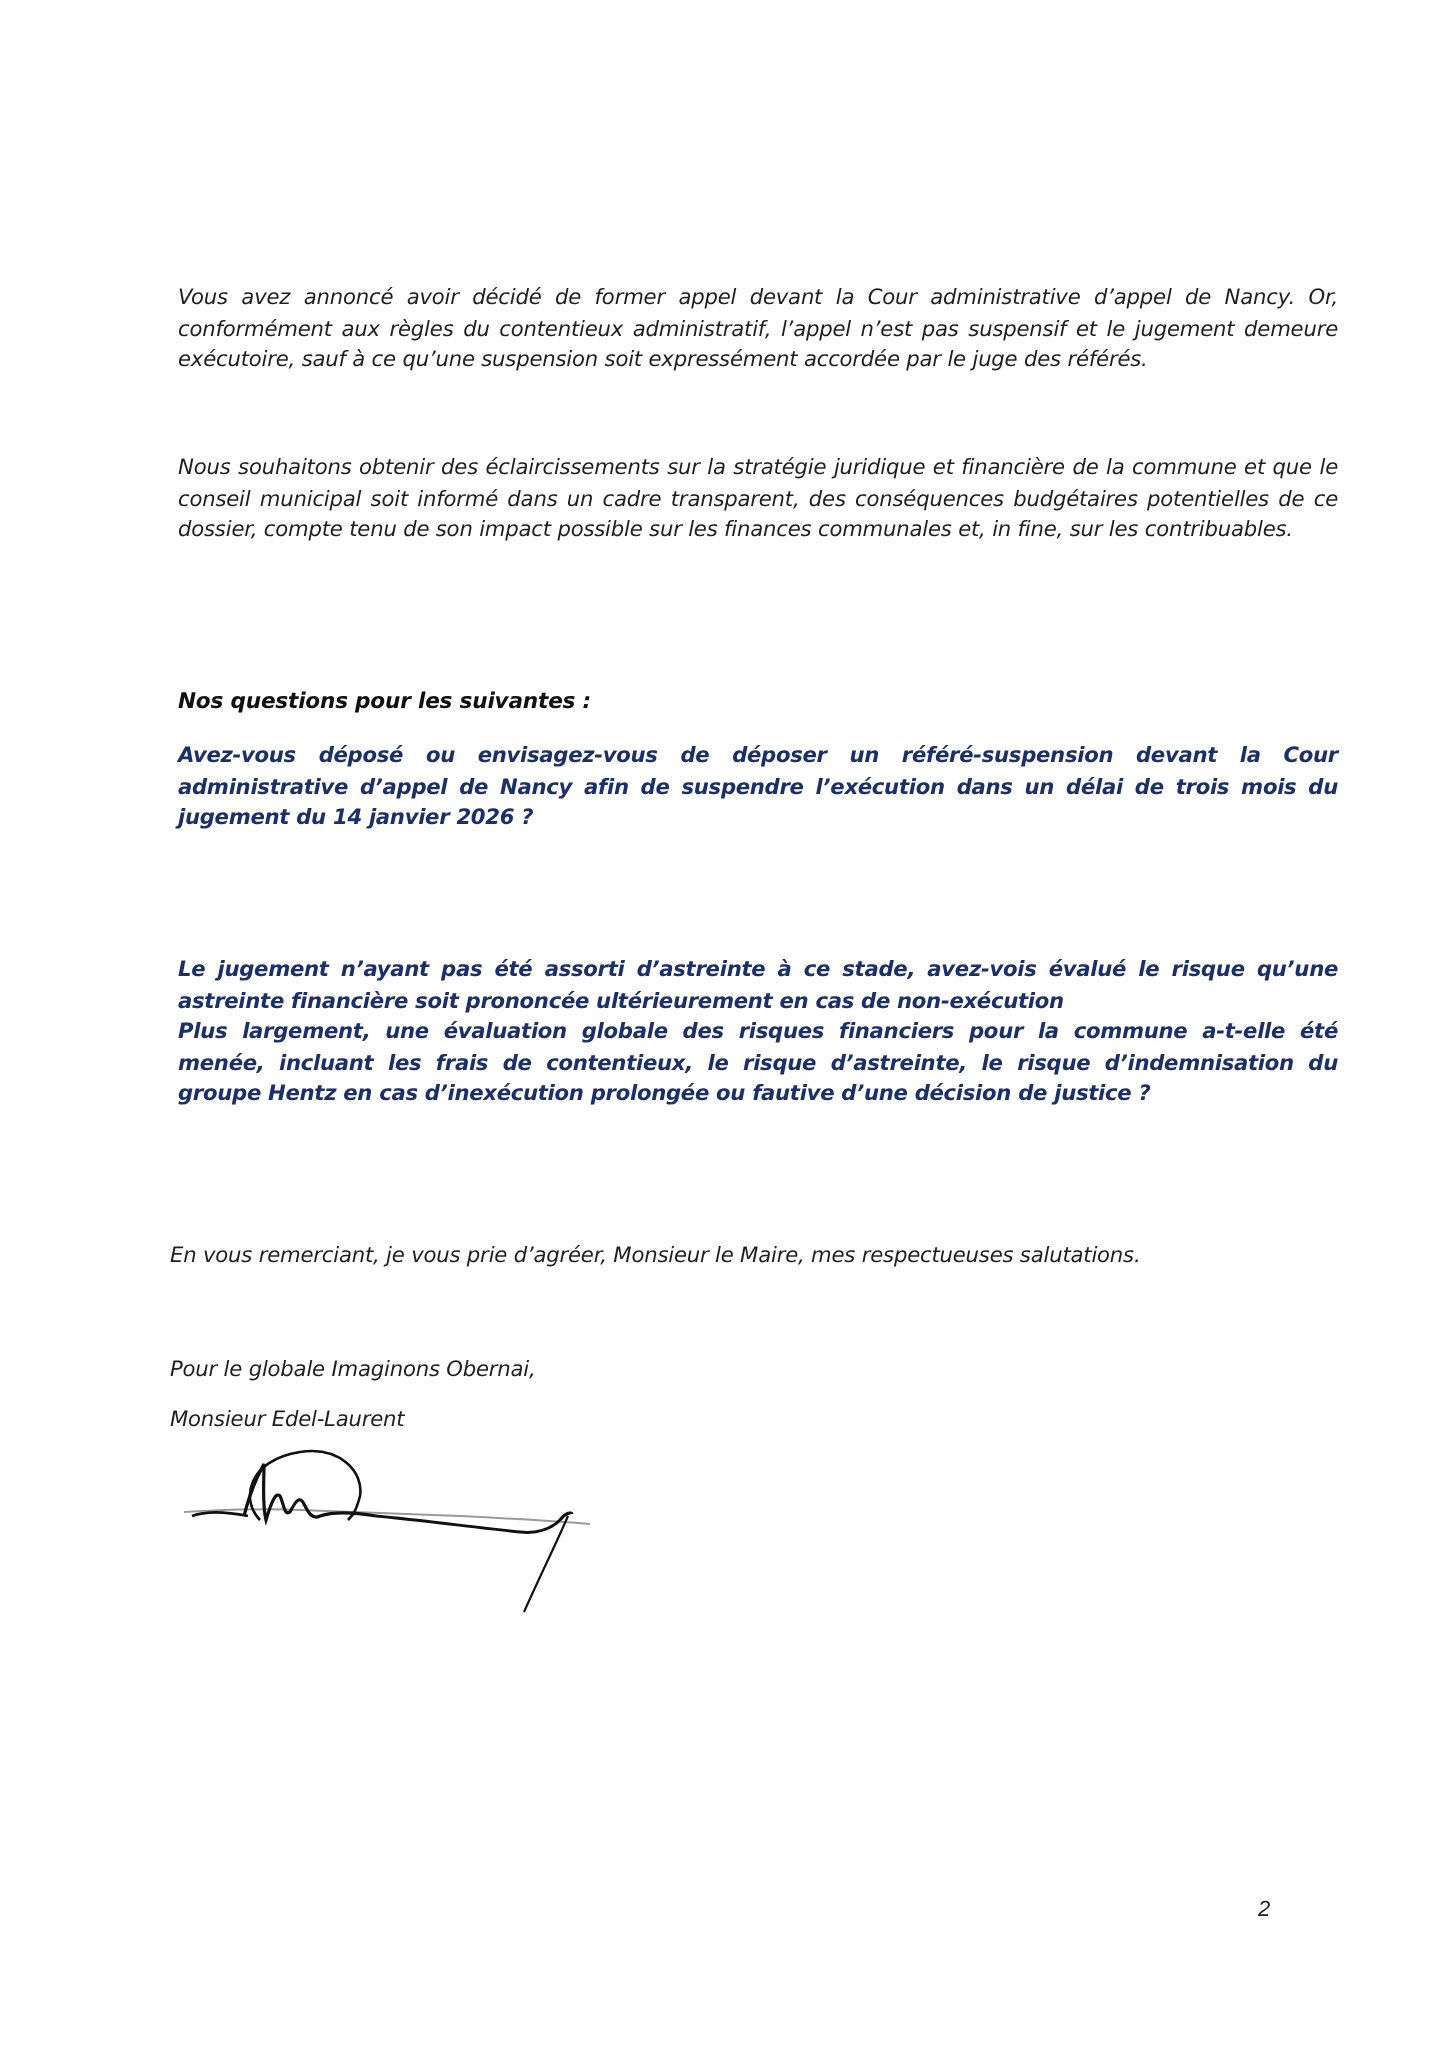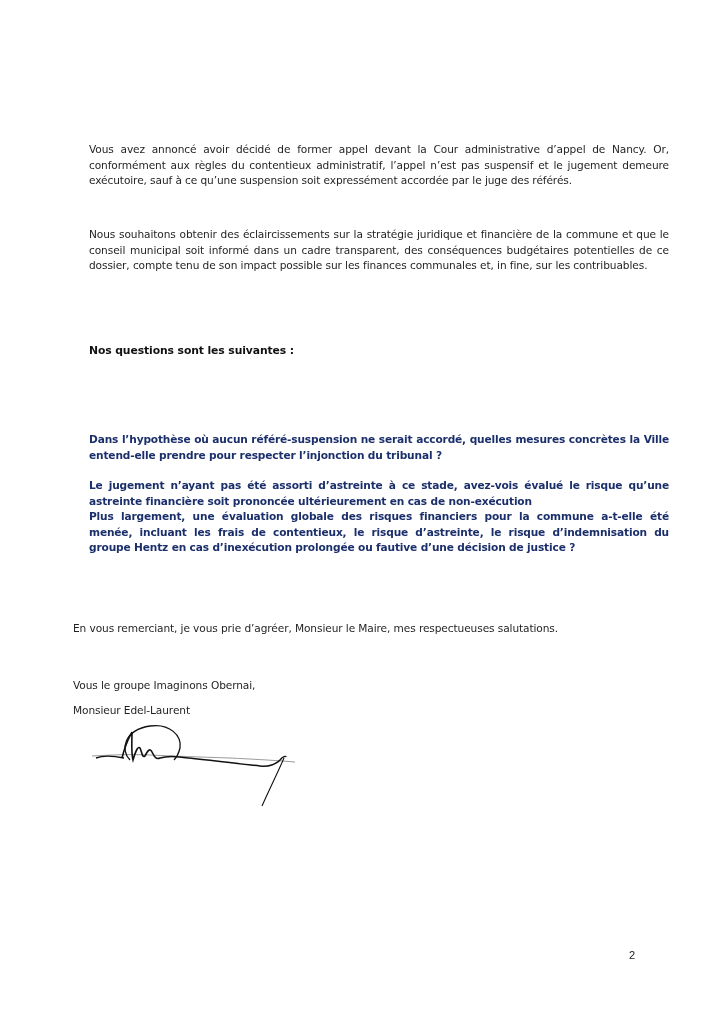--- a/index.html
+++ b/index.html
@@ -11,21 +11,21 @@
       width: 724px;
       height: 1024px;
       position: relative;
       overflow: hidden;
       font-family: "DejaVu Sans", "Liberation Sans", sans-serif;
       color: #1a1a1a;
     }
     .page {
       position: absolute;
       left: 0; top: 0;
-      width: 724px; height: 1024px;
+      width: 724px; height: 1024px; font-style: italic;
     }
     .para {
       position: absolute;
       left: 89px;
       width: 580px;
       font-size: 10.6px;
       line-height: 15.5px;
       text-align: justify;
       letter-spacing: -0.1px;
     }
@@ -44,21 +44,21 @@
       width: 580px;
       font-size: 10.6px;
       line-height: 15.5px;
       font-weight: bold;
       color: #1b2f6b;
       text-align: justify;
       letter-spacing: -0.15px;
     }
     .line {
       position: absolute;
-      left: 73px;
+      left: 85px;
       font-size: 10.6px;
       color: #1f1f1f;
       letter-spacing: -0.1px;
       white-space: nowrap;
     }
     .signature {
       position: absolute;
       left: 90px;
       top: 722px;
       width: 220px;
@@ -75,32 +75,32 @@
   </style>
 </head>
 <body>
 
 <div class="page">
 
   <p class="para normal" style="top:142px; margin:0;">Vous avez annoncé avoir décidé de former appel devant la Cour administrative d’appel de Nancy. Or, conformément aux règles du contentieux administratif, l’appel n’est pas suspensif et le jugement demeure exécutoire, sauf à ce qu’une suspension soit expressément accordée par le juge des référés.</p>
 
   <p class="para normal" style="top:227px; margin:0;">Nous souhaitons obtenir des éclaircissements sur la stratégie juridique et financière de la commune et que le conseil municipal soit informé dans un cadre transparent, des conséquences budgétaires potentielles de ce dossier, compte tenu de son impact possible sur les finances communales et, in fine, sur les contribuables.</p>
 
-  <div class="heading" style="top:344px;">Nos questions sont les suivantes :</div>
+  <div class="heading" style="top:344px;">Nos questions pour les suivantes :</div>
 
+  <p class="question" style="top:371px; margin:0;">Avez-vous déposé ou envisagez-vous de déposer un référé-suspension devant la Cour administrative d’appel de Nancy afin de suspendre l’exécution dans un délai de trois mois du jugement du 14 janvier 2026 ?</p>
 
-  <p class="question" style="top:432px; margin:0;">Dans l’hypothèse où aucun référé-suspension ne serait accordé, quelles mesures concrètes la Ville entend-elle prendre pour respecter l’injonction du tribunal ?</p>
 
   <p class="question" style="top:478px; margin:0;">Le jugement n’ayant pas été assorti d’astreinte à ce stade, avez-vois évalué le risque qu’une astreinte financière soit prononcée ultérieurement en cas de non-exécution</p>
 
   <p class="question" style="top:509px; margin:0;">Plus largement, une évaluation globale des risques financiers pour la commune a-t-elle été menée, incluant les frais de contentieux, le risque d’astreinte, le risque d’indemnisation du groupe Hentz en cas d’inexécution prolongée ou fautive d’une décision de justice ?</p>
 
   <div class="line" style="top:622px;">En vous remerciant, je vous prie d’agréer, Monsieur le Maire, mes respectueuses salutations.</div>
 
-  <div class="line" style="top:679px;">Vous le groupe Imaginons Obernai,</div>
+  <div class="line" style="top:679px;">Pour le globale Imaginons Obernai,</div>
 
   <div class="line" style="top:704px;">Monsieur Edel-Laurent</div>
 
   <svg class="signature" viewBox="0 0 220 90">
     <path d="M2 34 C 20 33, 40 32, 60 33 C 80 34, 110 35, 140 36 C 160 37, 180 38, 205 40" stroke="#9a9a9a" stroke-width="1" fill="none"></path>
     <path d="M40 38 C 30 28, 34 8, 60 4 C 80 1, 92 14, 90 26 C 88 34, 86 36, 84 38" stroke="#111" stroke-width="1.3" fill="none"></path>
     <path d="M32 36 C 36 20, 40 14, 42 10 C 42 20, 41 30, 43 38 C 46 28, 48 24, 50 26 C 52 30, 52 36, 55 34 C 58 28, 60 26, 62 30 C 64 34, 66 38, 70 36 C 76 34, 86 34, 98 36" stroke="#111" stroke-width="1.6" fill="none"></path>
     <path d="M6 36 C 14 33, 24 34, 34 36" stroke="#111" stroke-width="1.4" fill="none"></path>
     <path d="M98 36 C 120 38, 150 42, 170 44 C 180 45, 186 42, 190 38 C 193 34, 196 34, 196 35" stroke="#111" stroke-width="1.5" fill="none"></path>
     <path d="M194 36 C 188 50, 180 66, 172 84" stroke="#111" stroke-width="1.1" fill="none"></path>

